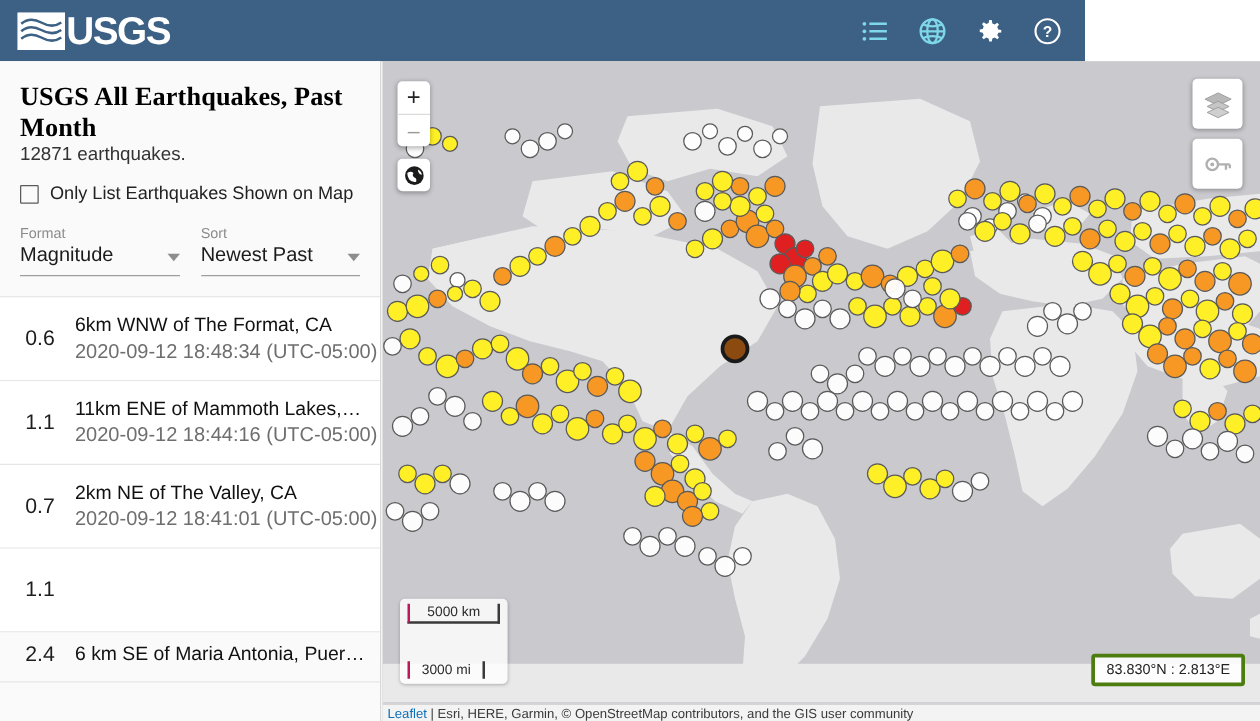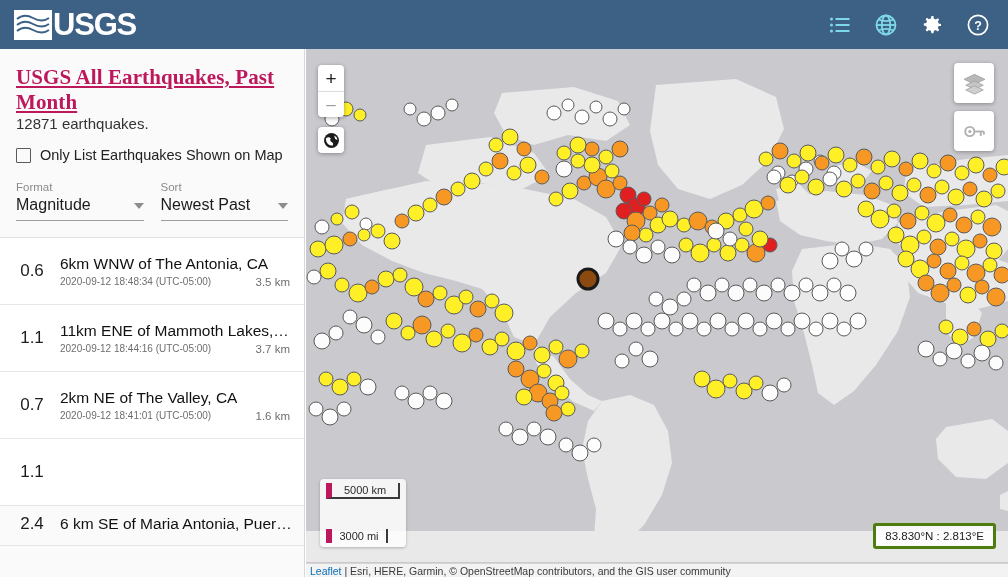--- a/index.html
+++ b/index.html
@@ -6,21 +6,21 @@
   html, body {
     width: 1008px; height: 577px;
     font-family: "Liberation Sans", sans-serif;
     background: #ffffff;
     overflow: hidden;
   }
   .app { position: relative; width: 1008px; height: 577px; background:#fff; }
 
   
   .header {
-    position: absolute; left:0; top:0; width:1008px; height:49px;
+    position: absolute; left:0; top:0; width:868px; height:49px;
     background:#3d6184;
     display:flex; align-items:center; justify-content:space-between;
     padding: 0 18px 0 14px;
   }
   .brand { display:flex; align-items:center; gap:0; }
   .usgs-wave {
     width: 38px; height: 30px; background:#ffffff; position:relative; overflow:hidden;
     display:block;
   }
   .usgs-text {
@@ -33,23 +33,22 @@
 
   
   .sidebar {
     position:absolute; left:0; top:49px; width:305px; height:528px;
     background:#fafafa; border-right:1px solid #d8d8d8;
     overflow:hidden;
   }
   .side-head { padding: 16px 16px 0 16px; background:#fafafa; }
   .side-title {
     font-family:"Liberation Serif", serif;
-    font-weight:bold; font-size:21px; color:#be185d; line-height:25px;
+    font-weight:bold; font-size:21px; color:#000000; line-height:25px;
     letter-spacing:0.1px;
-    text-decoration:underline;
   }
   .side-count { font-size:15px; color:#333; }
   .chk-row { display:flex; align-items:center; gap:9px; margin-top:15px; cursor:pointer; }
   .chk-box {
     width:15px; height:15px; border:1.6px solid #5a5a5a; background:#fafafa;
     border-radius:1px; flex:0 0 auto;
   }
   .chk-label { font-size:14.5px; color:#222; white-space:nowrap; }
 
   .selects { display:flex; gap:17px; padding: 18px 16px 0 16px; }
@@ -74,21 +73,21 @@
   .eq-mag {
     width:44px; flex:0 0 44px; text-align:center;
     font-size:17px; color:#1d1d1d;
   }
   .eq-body { flex:1 1 auto; min-width:0; padding-left:6px; }
   .eq-place {
     font-size:15.5px; color:#111; white-space:nowrap;
     overflow:hidden; text-overflow:ellipsis; line-height:19px;
   }
   .eq-meta { display:flex; justify-content:space-between; margin-top:3px; gap:8px; }
-  .eq-time { font-size:10px; color:#6e6e6e; white-space:nowrap; }
+  .eq-time { font-size:16px; color:#6e6e6e; white-space:nowrap; }
   .eq-depth { font-size:11.5px; color:#6e6e6e; white-space:nowrap; padding-right:2px; }
   .eq-item.partial { height:40px; align-items:flex-start; padding-top:8px; background:#fafafa; }
 
   
   .map {
     position:absolute; left:306px; top:49px; width:702px; height:528px;
     background:#c9c9ce; overflow:hidden;
   }
   .map-svg { position:absolute; left:0; top:0; width:702px; height:513px; display:block; }
 
@@ -112,21 +111,21 @@
   .layers-btn { right:14px; top:14px; width:40px; height:40px; }
   .key-btn { right:14px; top:62px; width:40px; height:40px; }
 
   .scalebar {
     position:absolute; left:14px; bottom:30px;
     background:rgba(255,255,255,0.82); border-radius:4px;
     box-shadow:0 1px 3px rgba(0,0,0,0.25);
     padding:4px 6px;
   }
   .scale-line {
-    border-left:6px solid #be185d; border-right:2px solid #3a3a3a;
+    border-left:2px solid #be185d; border-right:2px solid #3a3a3a;
     font-size:11px; color:#2a2a2a; padding:1px 6px; text-align:center;
   }
   .scale-line.top { border-bottom:2px solid #3a3a3a; width:74px; }
   .scale-line.bot { border-top:0; width:62px;margin-top:30px; }
 
   .coords {
     position:absolute; right:12px; bottom:28px;
     background:rgba(255,255,255,0.88); border:3px solid #4d7c0f; border-radius:3px;
     font-size:11.5px; color:#222; padding:4px 9px;
   }
@@ -218,21 +217,21 @@
           <span class="sel-val">Newest Past</span>
           <span class="caret"></span>
         </div>
       </div>
     </div>
 
     <div class="list" id="eq-list">
         <div class="eq-item">
           <div class="eq-mag">0.6</div>
           <div class="eq-body">
-            <div class="eq-place">6km WNW of The Antonia, CA</div>
+            <div class="eq-place">6km WNW of The Format, CA</div>
             <div class="eq-meta">
               <span class="eq-time">2020-09-12 18:48:34 (UTC-05:00)</span>
               <span class="eq-depth">3.5 km</span>
             </div>
           </div>
         </div>
         <div class="eq-item">
           <div class="eq-mag">1.1</div>
           <div class="eq-body">
             <div class="eq-place">11km ENE of Mammoth Lakes, …</div>

